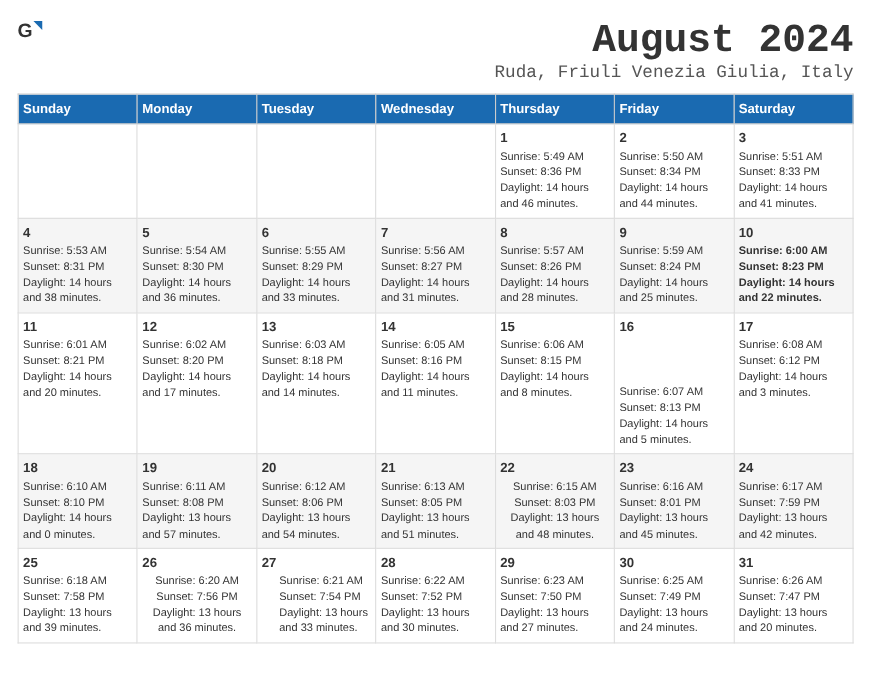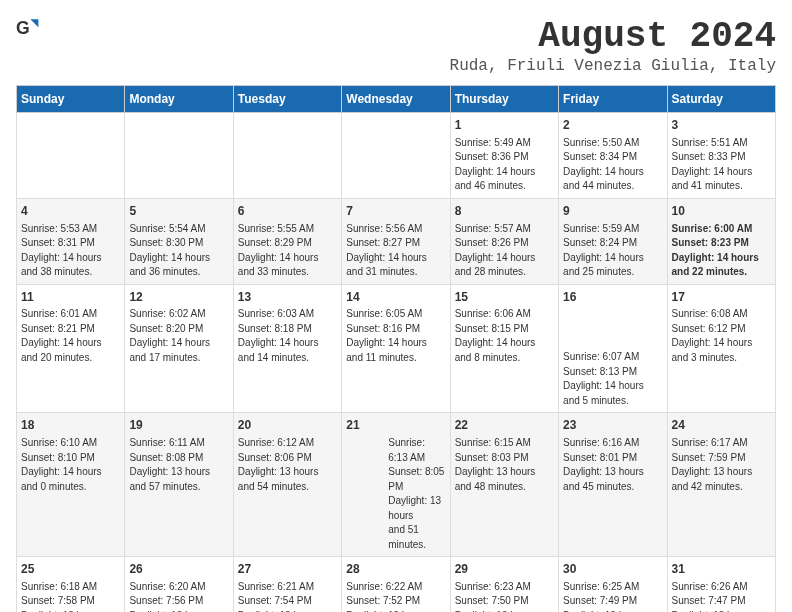--- a/index.html
+++ b/index.html
@@ -257,28 +257,28 @@
         </td>
         <td>
           <span class="day-number">20</span>
           <div class="day-content" style="white-space: pre-line;">Sunrise: 6:12 AM
 Sunset: 8:06 PM
 Daylight: 13 hours
 and 54 minutes.</div>
         </td>
         <td>
           <span class="day-number">21</span>
-          <div class="day-content" style="white-space: pre-line; margin-left: 42px;">Sunrise: 6:13 AM
+          <div class="day-content" style="white-space: pre-line;">Sunrise: 6:13 AM
 Sunset: 8:05 PM
 Daylight: 13 hours
 and 51 minutes.</div>
         </td>
         <td>
           <span class="day-number">22</span>
-          <div class="day-content" style="white-space: pre-line;">Sunrise: 6:15 AM
+          <div class="day-content" style="white-space: pre-line; text-align: center;">Sunrise: 6:15 AM
 Sunset: 8:03 PM
 Daylight: 13 hours
 and 48 minutes.</div>
         </td>
         <td>
           <span class="day-number">23</span>
           <div class="day-content" style="white-space: pre-line;">Sunrise: 6:16 AM
 Sunset: 8:01 PM
 Daylight: 13 hours
 and 45 minutes.</div>
@@ -294,28 +294,28 @@
       <tr>
         <td>
           <span class="day-number">25</span>
           <div class="day-content" style="white-space: pre-line;">Sunrise: 6:18 AM
 Sunset: 7:58 PM
 Daylight: 13 hours
 and 39 minutes.</div>
         </td>
         <td>
           <span class="day-number">26</span>
-          <div class="day-content" style="white-space: pre-line;">Sunrise: 6:20 AM
+          <div class="day-content" style="white-space: pre-line; text-align: center;">Sunrise: 6:20 AM
 Sunset: 7:56 PM
 Daylight: 13 hours
 and 36 minutes.</div>
         </td>
         <td>
           <span class="day-number">27</span>
-          <div class="day-content" style="white-space: pre-line;">Sunrise: 6:21 AM
+          <div class="day-content" style="white-space: pre-line; margin-left: 16px;">Sunrise: 6:21 AM
 Sunset: 7:54 PM
 Daylight: 13 hours
 and 33 minutes.</div>
         </td>
         <td>
           <span class="day-number">28</span>
           <div class="day-content" style="white-space: pre-line;">Sunrise: 6:22 AM
 Sunset: 7:52 PM
 Daylight: 13 hours
 and 30 minutes.</div>

